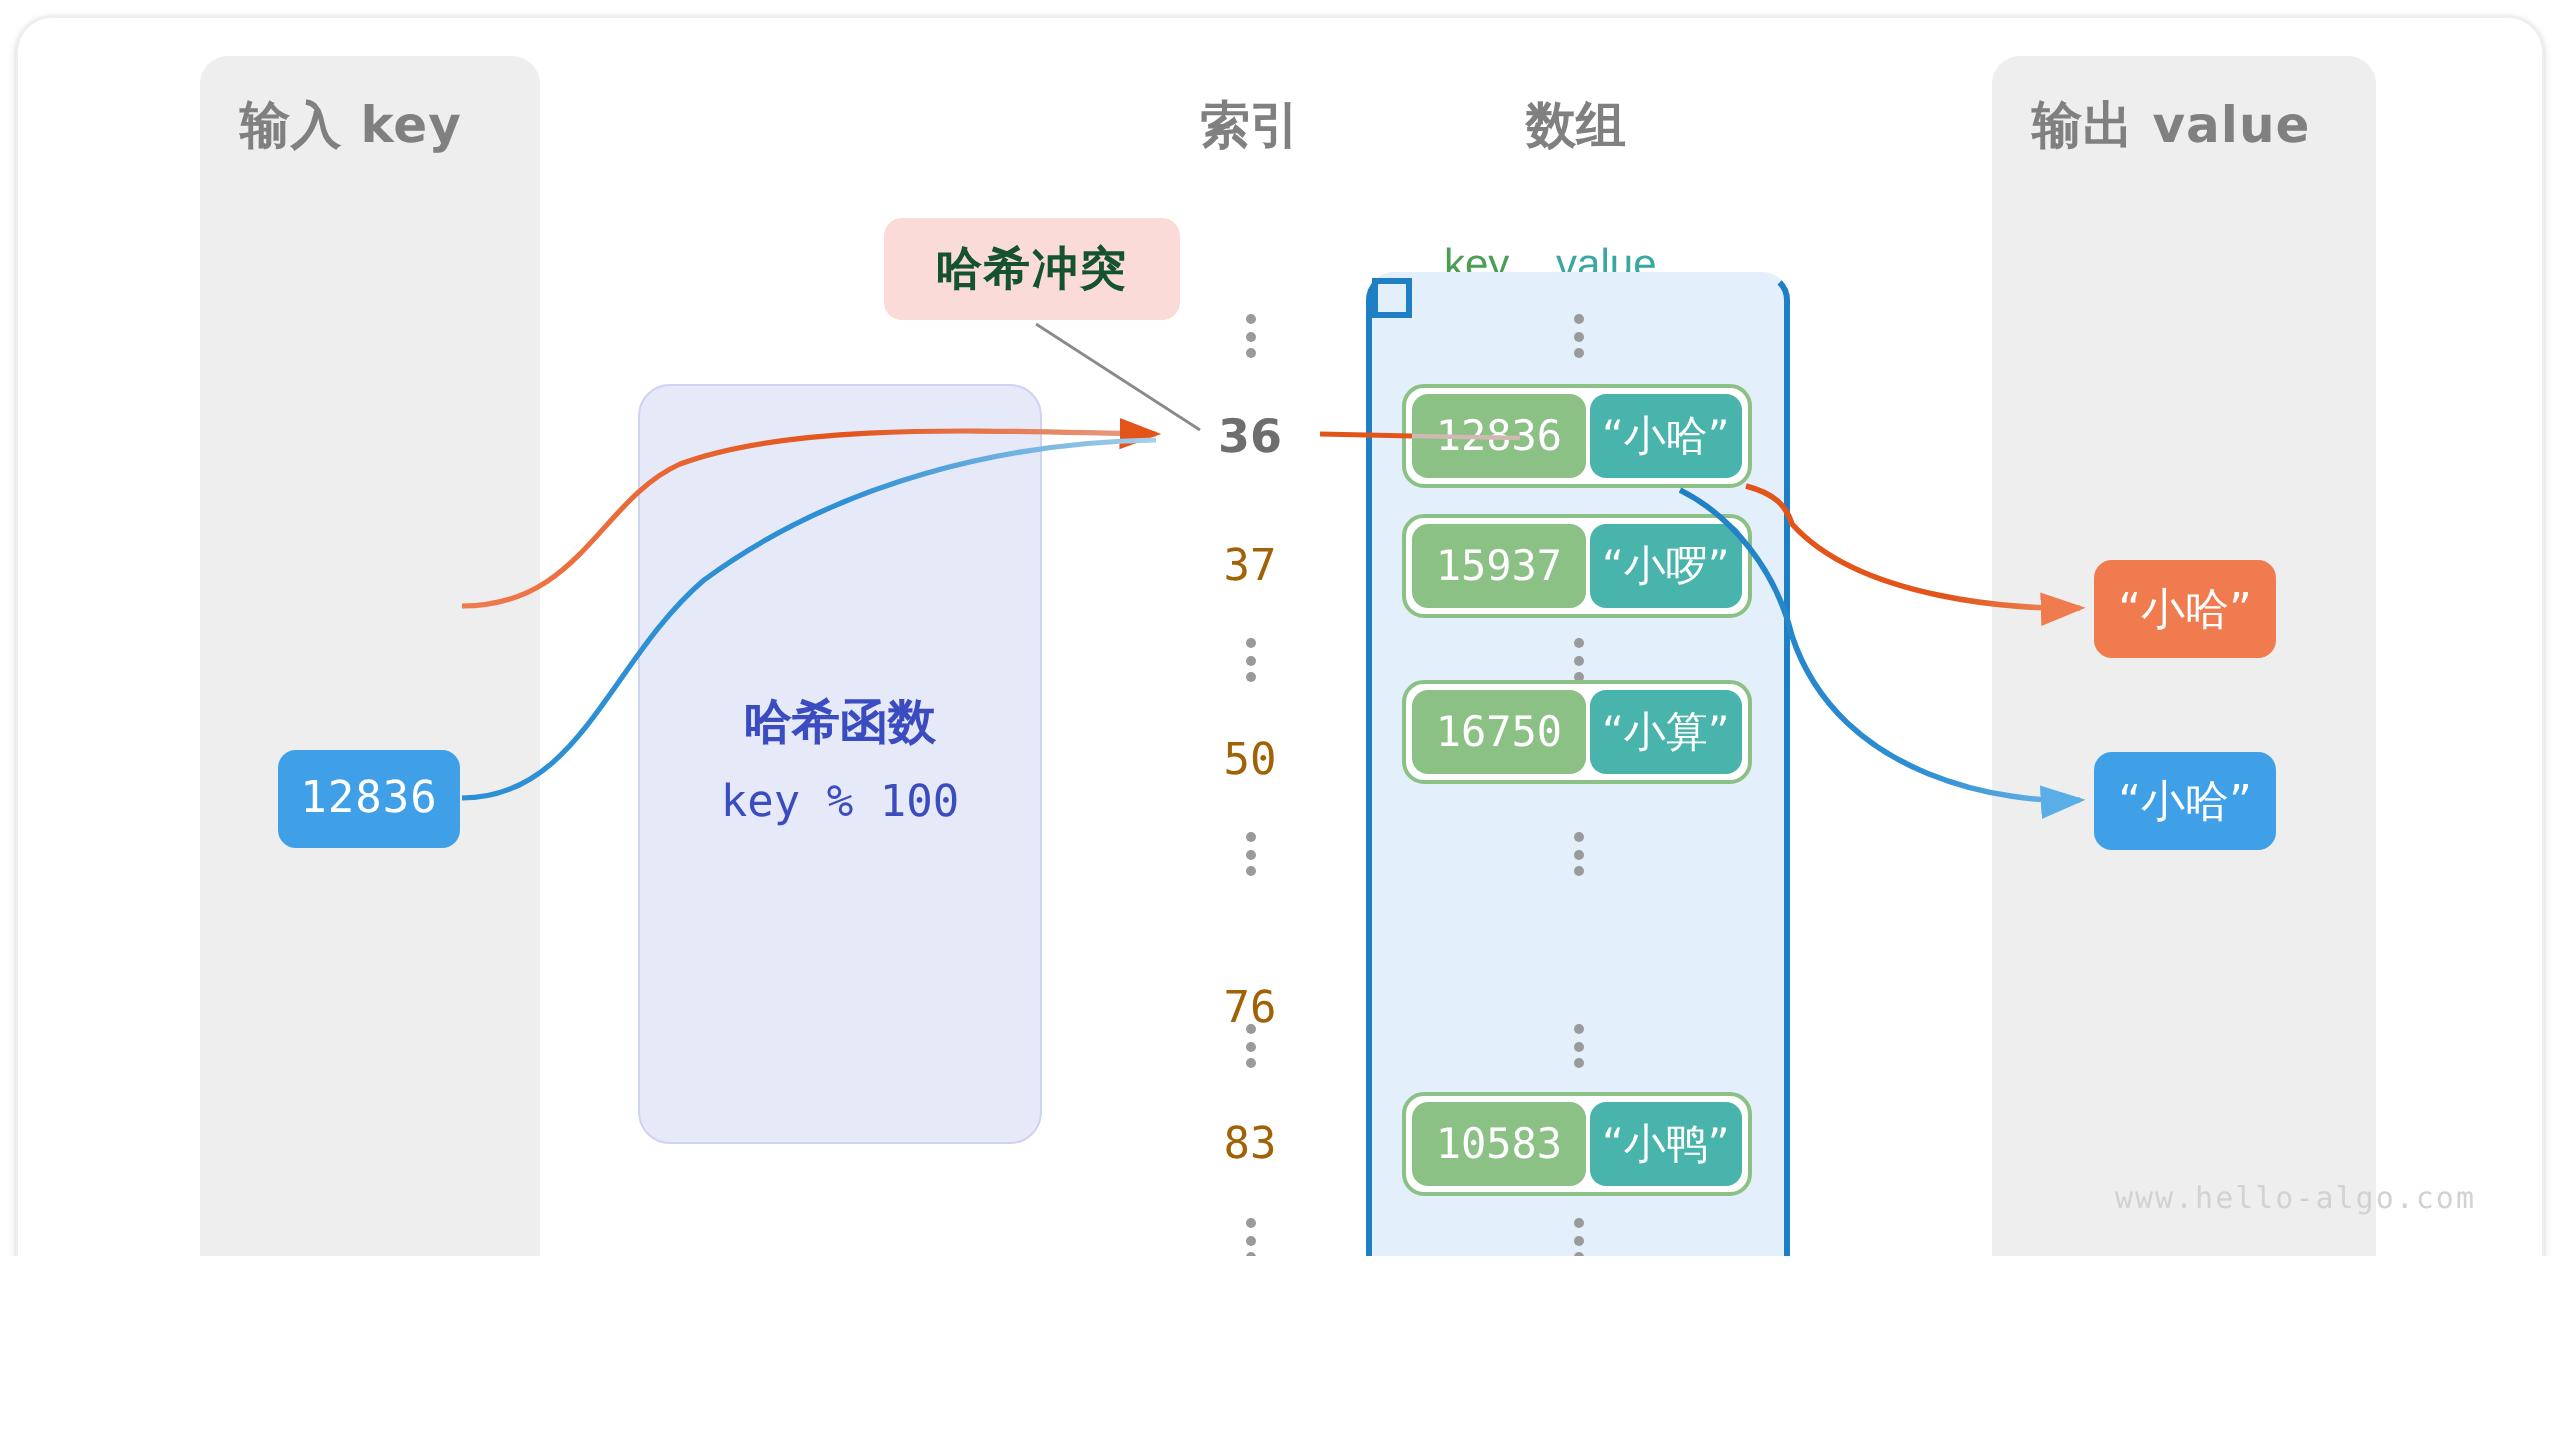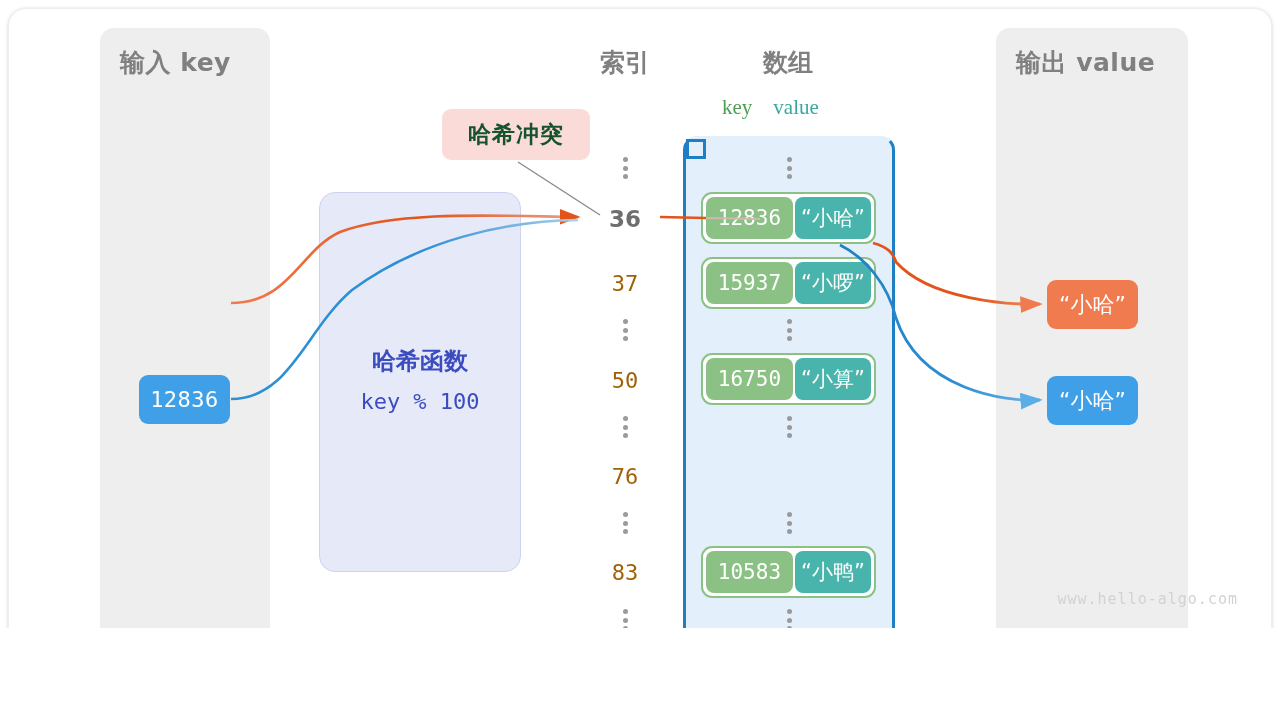--- a/index.html
+++ b/index.html
@@ -41,23 +41,24 @@
   .col-title {
     position: absolute;
     color: #808080;
     font-weight: bold;
     font-size: 25px;
     white-space: nowrap;
     text-align: center;
   }
   .kv-legend {
     position: absolute;
-    font-family: Liberation Serif, serif;
+    font-family: Liberation Sans, sans-serif;
     font-size: 21px;
     white-space: nowrap;
+    margin-top: 26px;
   }
   .kv-legend .k { color: #4c9e56; }
   .kv-legend .v { color: #3aa8a0; }
 
   .hash-box {
     position: absolute;
     background: #e6e9f8;
     border: 1px solid #cdd3f0;
     border-radius: 16px;
     box-sizing: border-box;
@@ -250,21 +251,21 @@
       <i></i>
       <i></i>
       <i></i>
     </div>
   <div class="index-label" style="left:590px; top:368px;">50</div>
   <div class="vdots" style="left:620px; top:416px;">
       <i></i>
       <i></i>
       <i></i>
     </div>
-  <div class="index-label" style="left:590px; top:464px;">76</div>
+  <div class="index-label" style="left:590px; top:492px;">76</div>
   <div class="vdots" style="left:620px; top:512px;">
       <i></i>
       <i></i>
       <i></i>
     </div>
   <div class="index-label" style="left:590px; top:560px;">83</div>
   <div class="vdots" style="left:620px; top:609px;">
       <i></i>
       <i></i>
       <i></i>
@@ -294,21 +295,21 @@
     <div class="cell-key" style="width:89px;">15937</div>
     <div class="cell-val" style="width:78px;">“小啰”</div>
   </div>
 
   <div class="vdots" style="left:784px; top:319px;">
       <i></i>
       <i></i>
       <i></i>
     </div>
 
-  <div class="pair" style="left:701px; top:353px; width:175px; height:52px;">
+  <div class="pair" style="left:701px; top:340px; width:175px; height:52px;">
     <div class="cell-key" style="width:89px;">16750</div>
     <div class="cell-val" style="width:78px;">“小算”</div>
   </div>
 
   <div class="vdots" style="left:784px; top:416px;">
       <i></i>
       <i></i>
       <i></i>
     </div>
 

